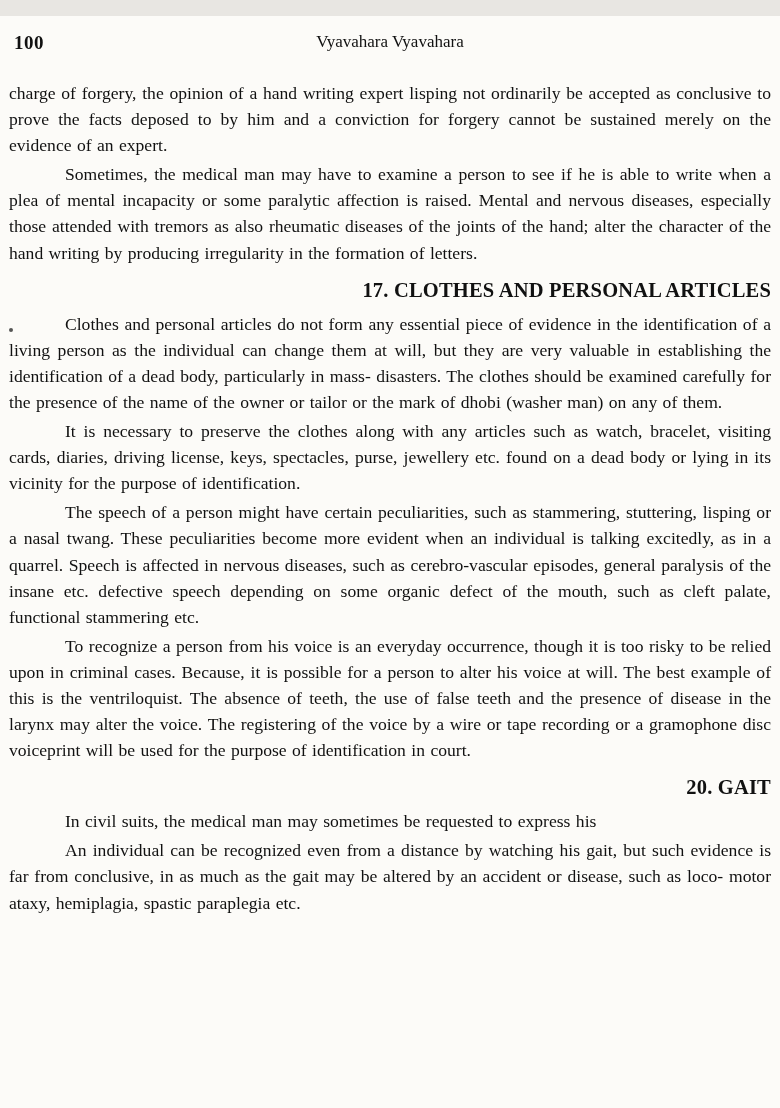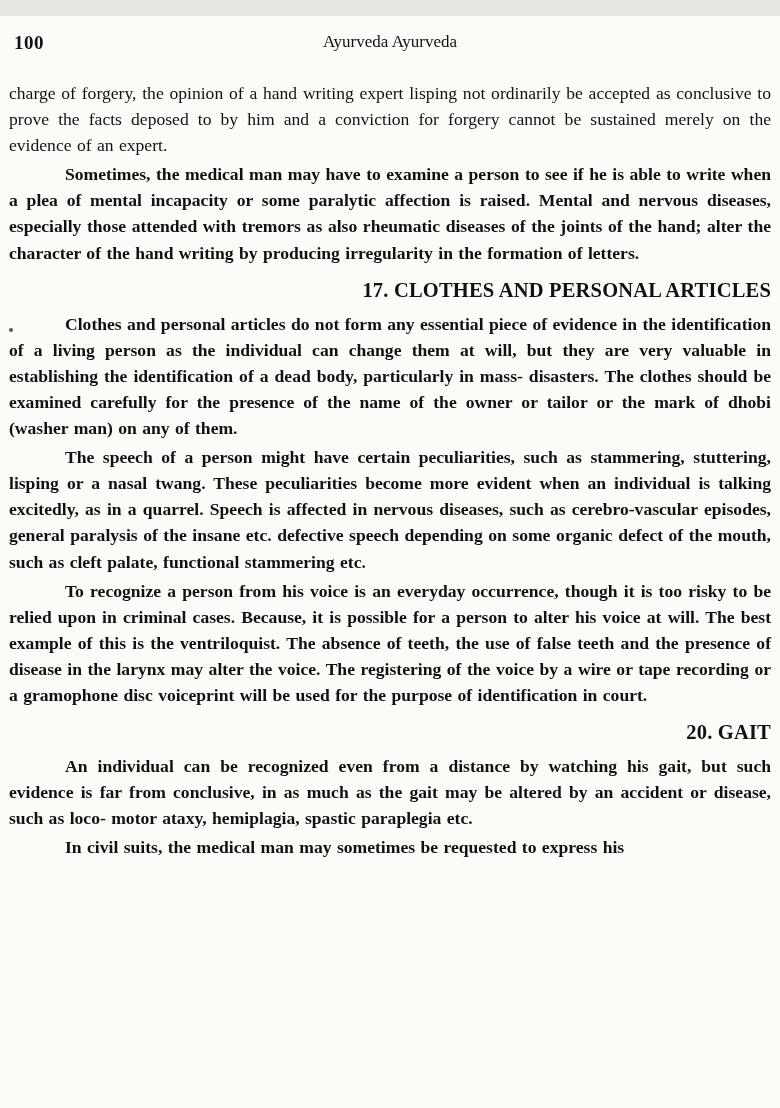--- a/index.html
+++ b/index.html
@@ -41,21 +41,20 @@
   }
   .body-para {
     font-size: 17.6px;
     line-height: 26.1px;
     text-align: justify;
     margin: 0 0 3px 0;
     word-spacing: 1px;
   }
   .body-para.indented {
     text-indent: 56px;
-    font-weight: bold;
   }
   .section-heading {
     text-align: right;
     font-size: 20.5px;
     font-weight: bold;
     margin: 13px 0 9px 0;
     letter-spacing: 0.2px;
   }
   .scan-bottom-edge {
     position: absolute;
@@ -76,43 +75,44 @@
     background: #555;
   }
 </style>
 </head>
 <body>
 
 <div class="page">
 
   <div class="page-header">
     <span class="page-number">100</span>
-    <span class="running-title">Ayurveda Ayurveda</span>
+    <span class="running-title">Vyavahara Vyavahara</span>
   </div>
 
   <div class="content">
 
     <p class="body-para">charge of forgery, the opinion of a hand writing expert lisping not ordinarily be accepted as conclusive to prove the facts deposed to by him and a conviction for forgery cannot be sustained merely on the evidence of an expert.</p>
 
     <p class="body-para indented">Sometimes, the medical man may have to examine a person to see if he is able to write when a plea of mental incapacity or some paralytic affection is raised. Mental and nervous diseases, especially those attended with tremors as also rheumatic diseases of the joints of the hand; alter the character of the hand writing by producing irregularity in the formation of letters.</p>
 
     <h2 class="section-heading">17. CLOTHES AND PERSONAL ARTICLES</h2>
 
     <p class="body-para indented">Clothes and personal articles do not form any essential piece of evidence in the identification of a living person as the individual can change them at will, but they are very valuable in establishing the identification of a dead body, particularly in mass- disasters. The clothes should be examined carefully for the presence of the name of the owner or tailor or the mark of dhobi (washer man) on any of them.</p>
 
+    <p class="body-para indented">It is necessary to preserve the clothes along with any articles such as watch, bracelet, visiting cards, diaries, driving license, keys, spectacles, purse, jewellery etc. found on a dead body or lying in its vicinity for the purpose of identification.</p>
 
 
     <p class="body-para indented">The speech of a person might have certain peculiarities, such as stammering, stuttering, lisping or a nasal twang. These peculiarities become more evident when an individual is talking excitedly, as in a quarrel. Speech is affected in nervous diseases, such as cerebro-vascular episodes, general paralysis of the insane etc. defective speech depending on some organic defect of the mouth, such as cleft palate, functional stammering etc.</p>
 
     <p class="body-para indented">To recognize a person from his voice is an everyday occurrence, though it is too risky to be relied upon in criminal cases. Because, it is possible for a person to alter his voice at will. The best example of this is the ventriloquist. The absence of teeth, the use of false teeth and the presence of disease in the larynx may alter the voice. The registering of the voice by a wire or tape recording or a gramophone disc voiceprint will be used for the purpose of identification in court.</p>
 
     <h2 class="section-heading">20. GAIT</h2>
 
+    <p class="body-para indented">In civil suits, the medical man may sometimes be requested to express his</p>
+
     <p class="body-para indented">An individual can be recognized even from a distance by watching his gait, but such evidence is far from conclusive, in as much as the gait may be altered by an accident or disease, such as loco- motor ataxy, hemiplagia, spastic paraplegia etc.</p>
-
-    <p class="body-para indented">In civil suits, the medical man may sometimes be requested to express his</p>
 
   </div>
 
   <div class="scan-dot"></div>
   <div class="scan-bottom-edge"></div>
 
 </div>
 
 </body></html>

